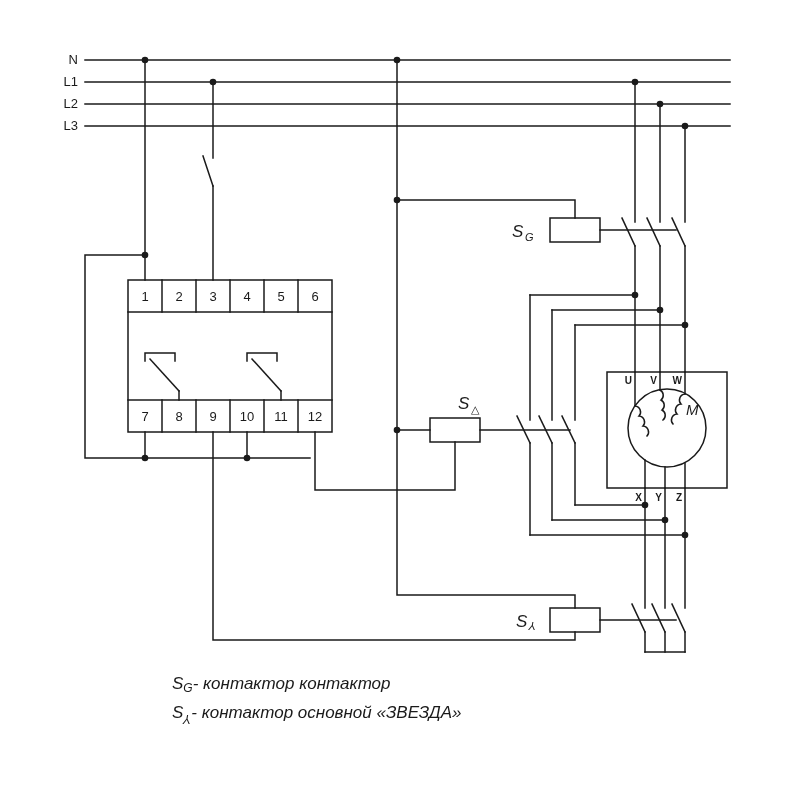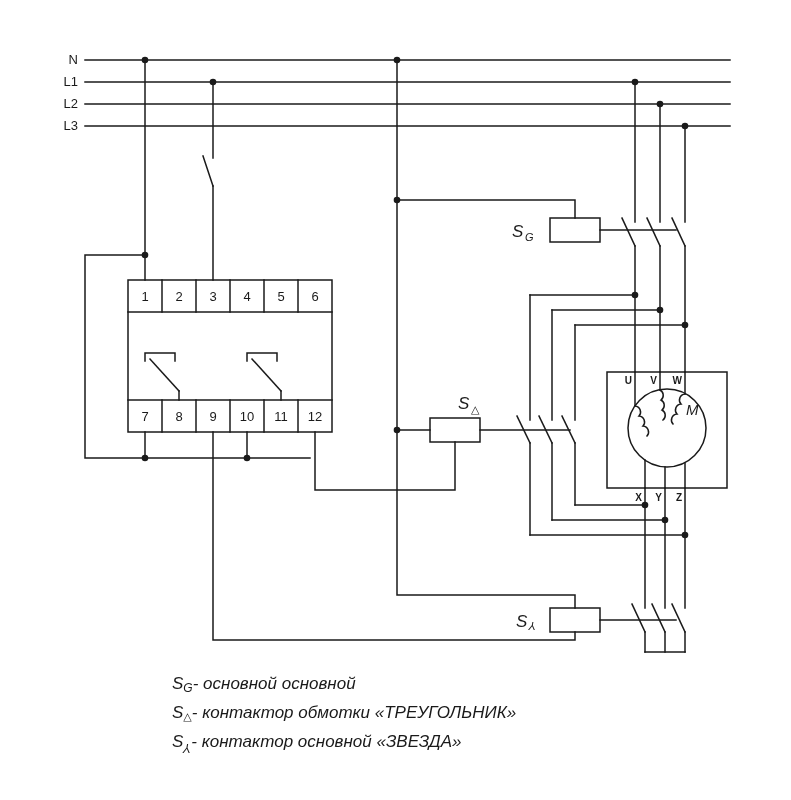--- a/index.html
+++ b/index.html
@@ -198,18 +198,17 @@
     <circle class="dot" cx="635" cy="295" r="3.3"></circle>
     <circle class="dot" cx="660" cy="310" r="3.3"></circle>
     <circle class="dot" cx="685" cy="325" r="3.3"></circle>
     <circle class="dot" cx="645" cy="505" r="3.3"></circle>
     <circle class="dot" cx="665" cy="520" r="3.3"></circle>
     <circle class="dot" cx="685" cy="535" r="3.3"></circle>
   </g>
 </svg>
 
   <div class="legend">
-    <div><span><span>S</span><span class="lg-sub">G</span></span><span>- основной основной</span></div>
-    <div><span><span>S</span><span class="lg-sub tri">△</span></span><span>- контактор обмотки «ТРЕУГОЛЬНИК»</span></div>
+    <div><span><span>S</span><span class="lg-sub">G</span></span><span>- контактор контактор</span></div>
     <div><span><span>S</span><span class="lg-sub rotY">Y</span></span><span>- контактор основной «ЗВЕЗДА»</span></div>
   </div>
 
 </div>
 
 </body></html>

